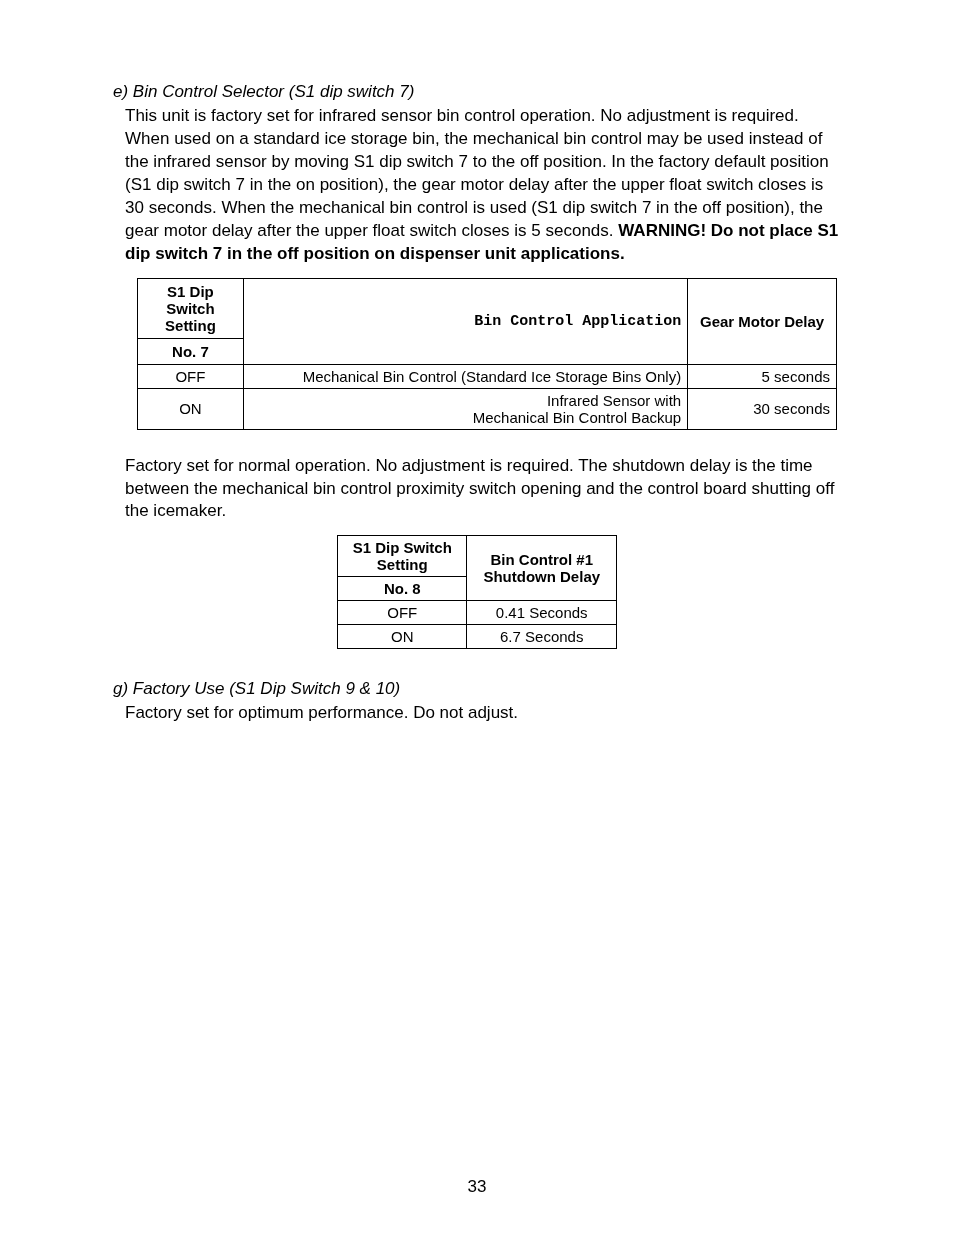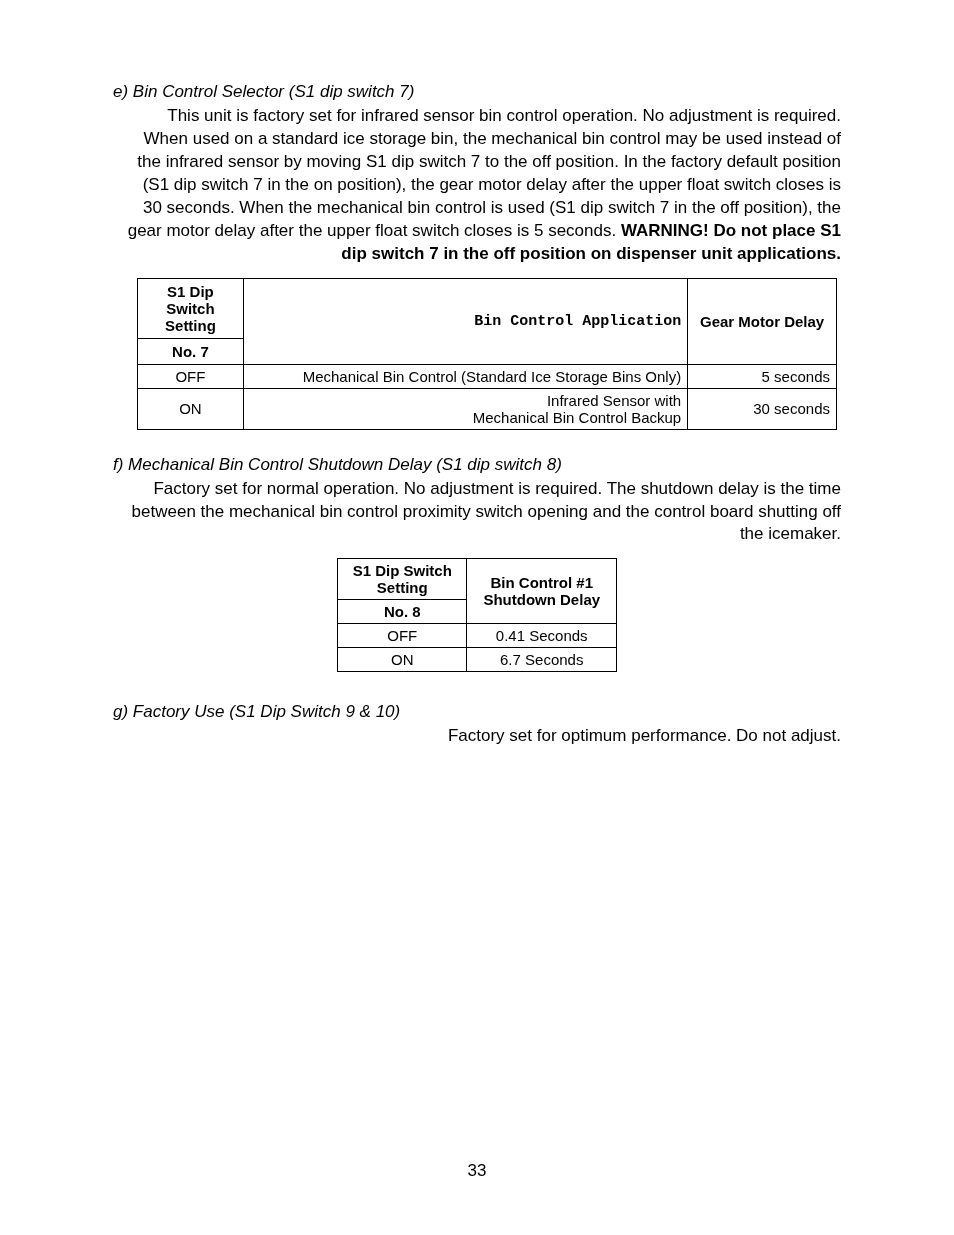--- a/index.html
+++ b/index.html
@@ -20,21 +20,20 @@
       font-weight: normal;
       font-style: italic;
       font-size: 17px;
       margin-bottom: 3px;
     }
     .section-body {
       font-size: 17px;
       line-height: 1.35;
       margin-left: 12px;
       margin-bottom: 12px;
-      text-align: right;
     }
     .warning-inline {
       font-weight: bold;
     }
     table {
       border-collapse: collapse;
       margin-bottom: 25px;
       padding-left: 18px;
     }
     th, td {
@@ -68,21 +67,21 @@
       margin: 0 auto 30px auto;
     }
     .table2 th, .table2 td {
       text-align: center;
       padding: 3px 8px;
     }
     .table2 .col1 { width: 130px; }
     .table2 .col2 { width: 150px; }
     .page-number {
       position: absolute;
-      bottom: 54px;
+      bottom: 38px;
       left: 0;
       width: 100%;
       text-align: center;
       font-size: 17px;
     }
     .section-f { margin-top: 20px; }
     .section-g { margin-top: 20px; }
   </style>
 </head>
 <body>
@@ -117,21 +116,20 @@
         <span>Infrared Sensor with</span><br>
         <span>Mechanical Bin Control Backup</span>
       </td>
       <td class="col3-data">30 seconds</td>
     </tr>
   </tbody>
     </table>
 </div>
 
 <div class="section-f">
-  <div class="section-heading">f) Mechanical Bin Control Shutdown Delay (S1 dip switch 8)</div>
   <div class="section-body">Factory set for normal operation. No adjustment is required. The shutdown delay is the time between the mechanical bin control proximity switch opening and the control board shutting off the icemaker.</div>
 
   <table class="table2">
     <tbody>
         <tr>
       <th class="col1">
         <span>S1 Dip Switch</span><br>
         <span>Setting</span>
       </th>
       <th class="col2" rowspan="2">

